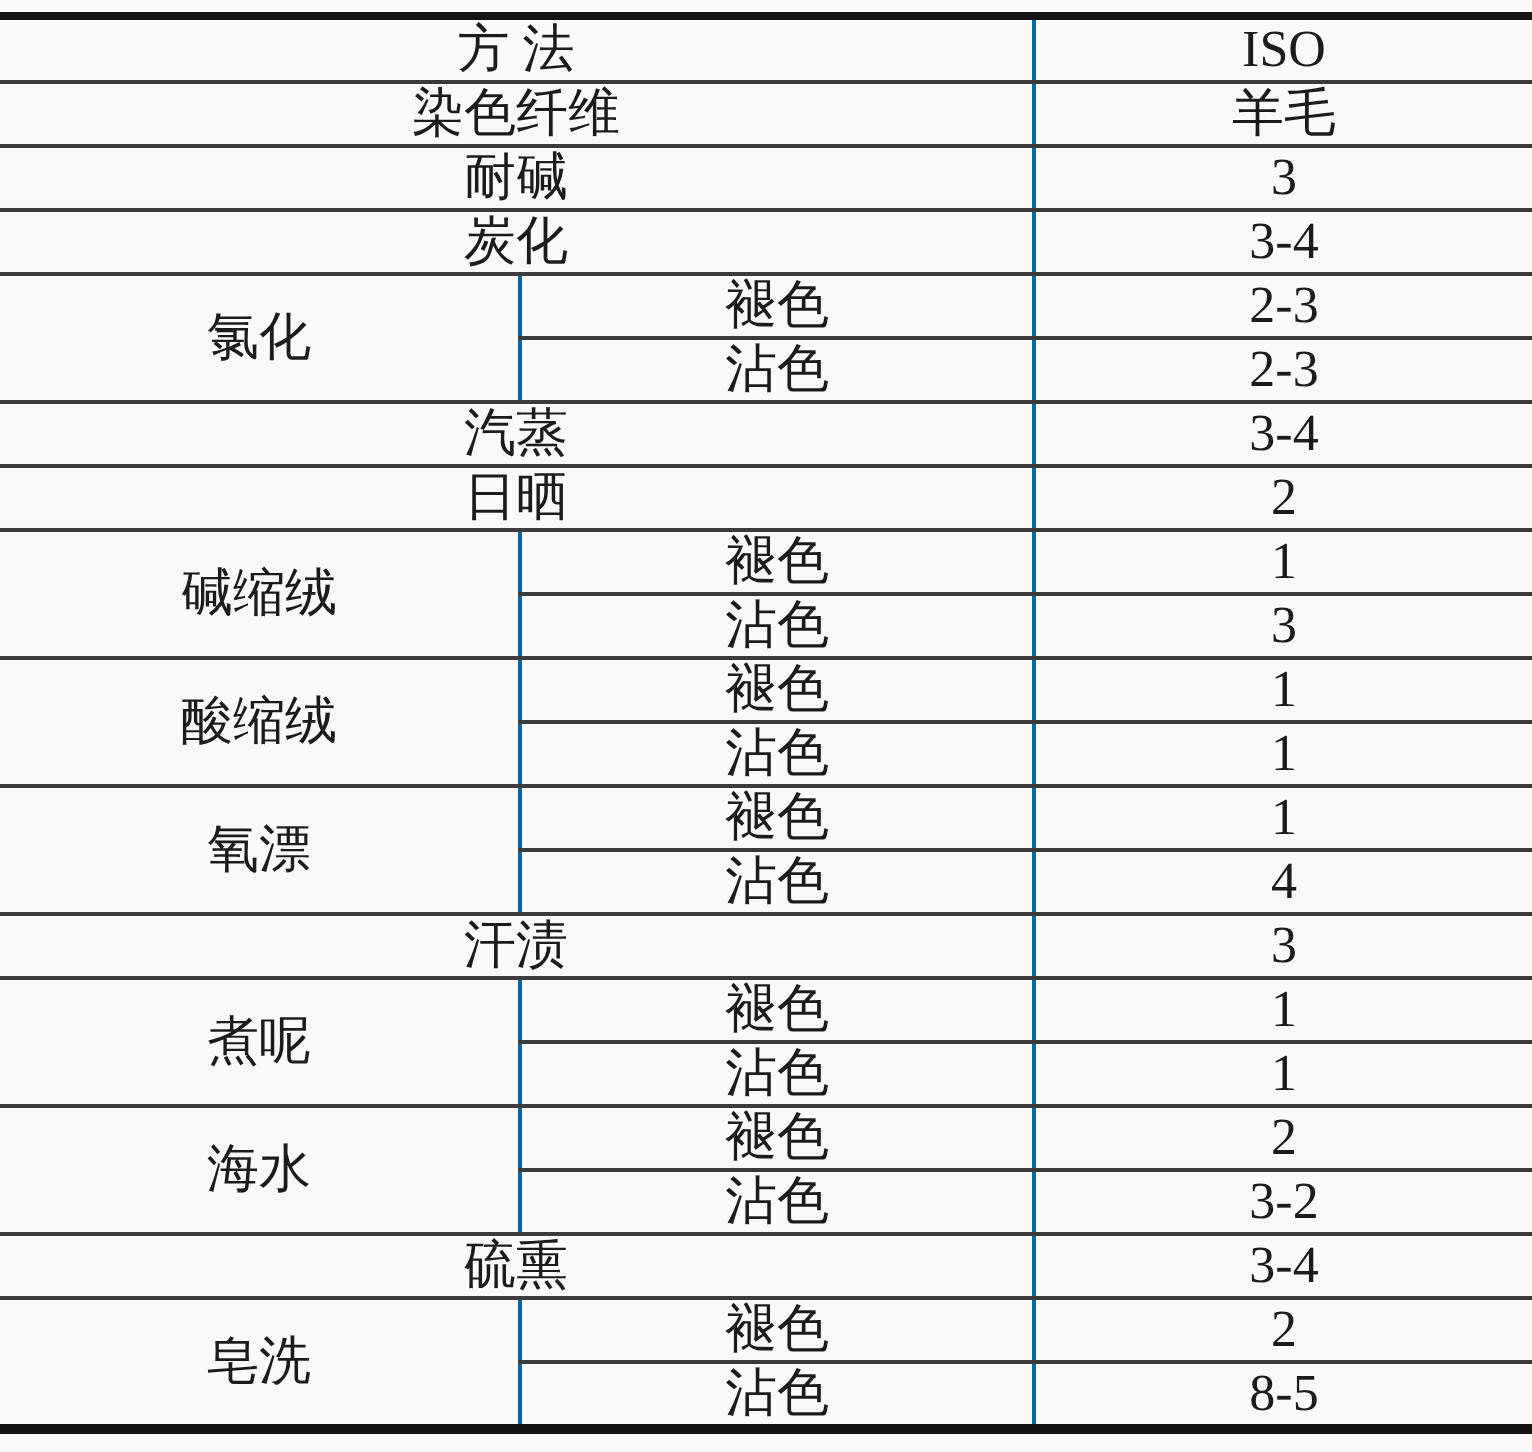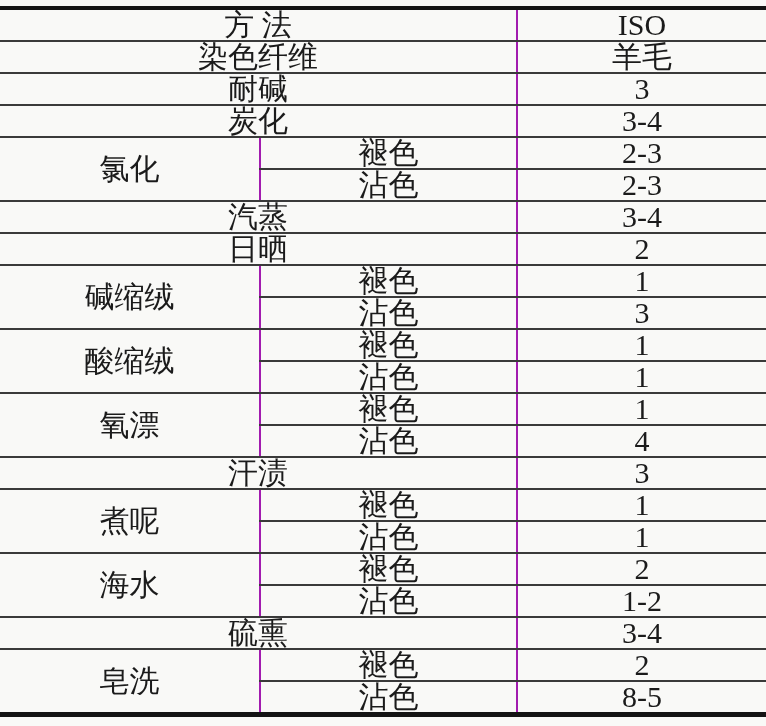--- a/index.html
+++ b/index.html
@@ -27,28 +27,28 @@
     border-bottom: 5px solid #141414;
   }
   col.c-method  { width: 260px; }
   col.c-subtype { width: 257px; }
   col.c-iso     { width: 249px; }
   td {
     height: 30px;
     padding: 0;
     text-align: center;
     vertical-align: middle;
-    font-size: 30px;
+    font-size: 26px;
     line-height: 30px;
     border-bottom: 2px solid #3a3a3a;
     white-space: nowrap;
     overflow: hidden;
   }
   td.iso, td.sub {
-    border-left: 2px solid #a21caf;
+    border-left: 2px solid #0369a1;
   }
   td.method {
     border-left: none;
   }
 </style>
 </head>
 <body>
 
 <div class="page">
   <table class="fastness">
@@ -131,21 +131,21 @@
           <td class="sub">沾色</td>
           <td class="iso">1</td>
         </tr>
         <tr>
           <td rowspan="2" class="method">海水</td>
           <td class="sub">褪色</td>
           <td class="iso">2</td>
         </tr>
         <tr>
           <td class="sub">沾色</td>
-          <td class="iso">1-2</td>
+          <td class="iso">3-2</td>
         </tr>
         <tr>
           <td colspan="2" class="method">硫熏</td>
           <td class="iso">3-4</td>
         </tr>
         <tr>
           <td rowspan="2" class="method">皂洗</td>
           <td class="sub">褪色</td>
           <td class="iso">2</td>
         </tr>

